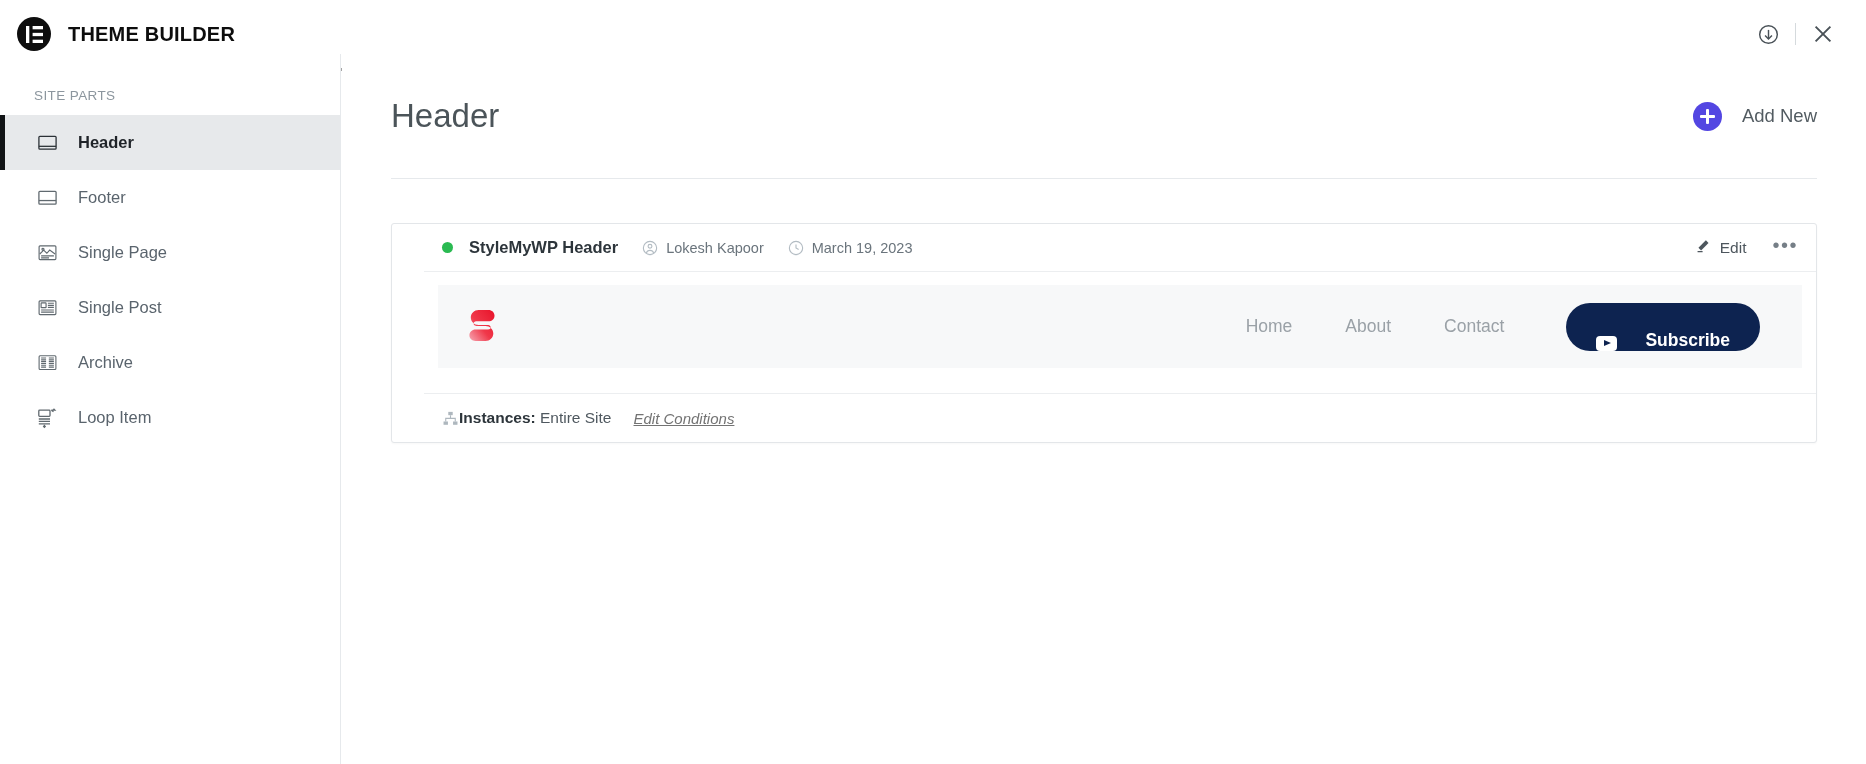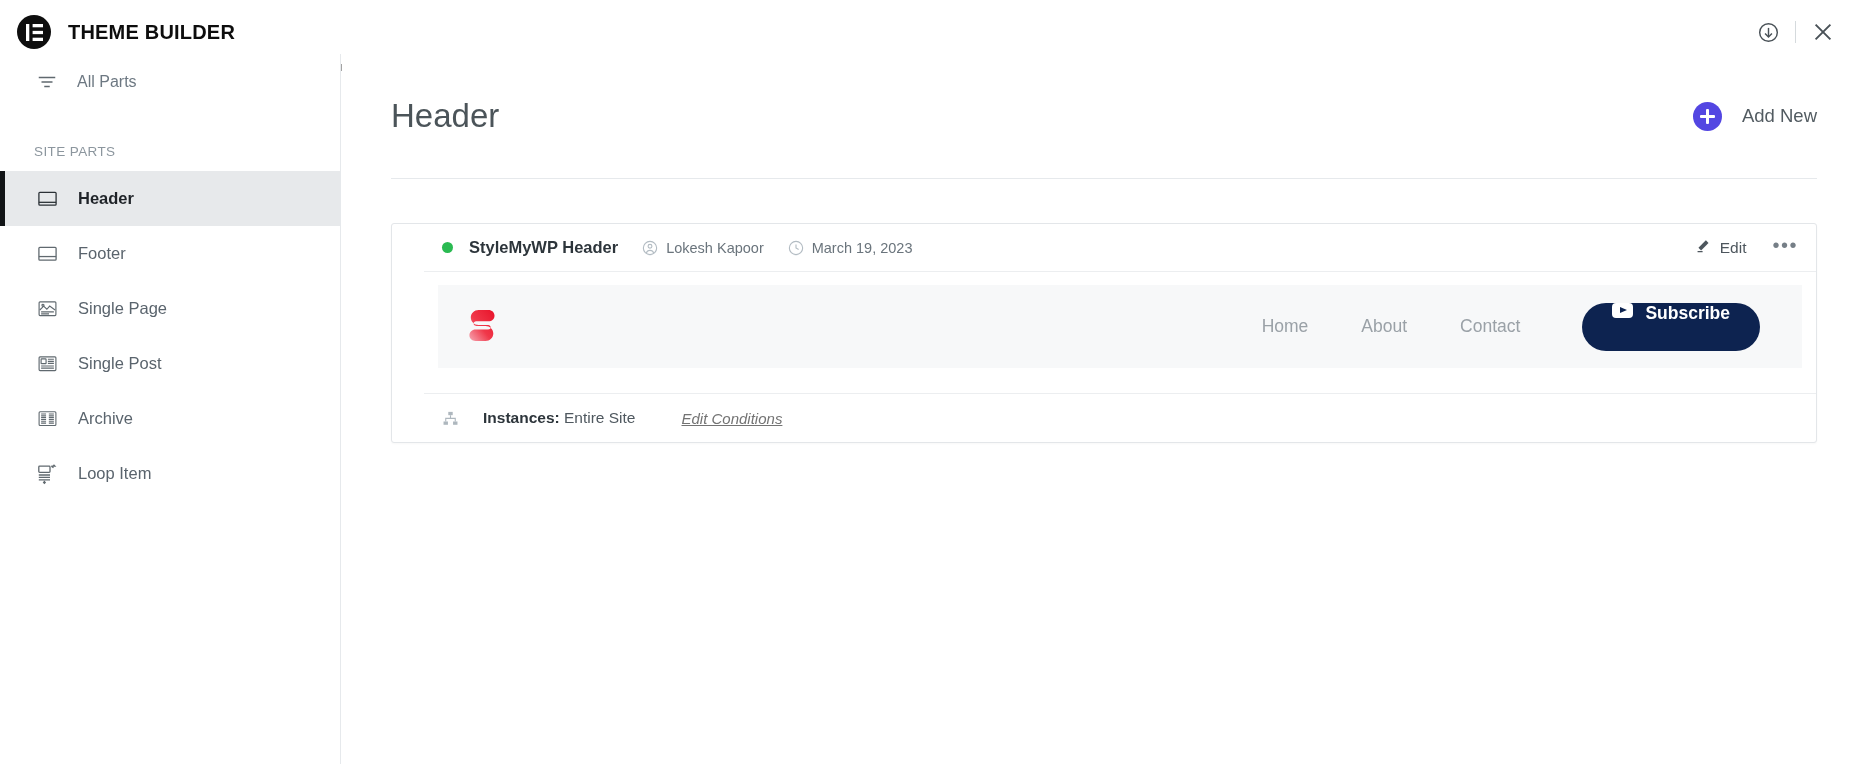--- a/index.html
+++ b/index.html
@@ -12,21 +12,21 @@
     -webkit-font-smoothing: antialiased;
   }
 
   
   .topbar {
     position: absolute;
     top: 0; left: 0;
     width: 1866px;
     height: 71px;
     background: #ffffff;
-    border-bottom: 7px solid #a3a3a3;
+    border-bottom: 3px solid #a3a3a3;
     display: flex;
     align-items: center;
   }
   .brand {
     display: flex;
     align-items: center;
     gap: 17px;
     padding-left: 17px;
   }
   .brand-logo {
@@ -256,22 +256,22 @@
     color: #9aa1a7;
     cursor: pointer;
   }
   .subscribe {
     margin-left: 62px;
     height: 48px;
     border-radius: 26px;
     background: #0d2350;
     color: #ffffff;
     display: flex;
-    align-items: flex-start;
-    gap: 12px;
+    align-items: flex-end;
+    gap: 28px;
     padding: 0 30px;
     font-size: 17.5px;
     font-weight: bold;
     cursor: pointer;
   }
   .yt-ico {
     width: 21px; height: 15px;
     background: #ffffff;
     border-radius: 4px;
     position: relative;
@@ -286,21 +286,21 @@
     border-bottom: 3.6px solid transparent;
   }
 
   
   .card-foot {
     border-top: 1px solid #eceef0;
     height: 49px;
     display: flex;
     align-items: center;
     padding: 0 14px 0 18px;
-    gap: 24px;
+    gap: 0;
   }
   .foot-ico { color: #aeb7be; display: flex; align-items: center; }
   .foot-text {
     font-size: 15.5px;
     color: #4f585f;
   }
   .foot-text b { color: #2d353b; }
   .edit-cond {
     margin-left: 22px;
     font-size: 15px;
@@ -338,28 +338,20 @@
     <div class="topbar-btn">
       <svg width="24" height="24" viewBox="0 0 24 24" fill="none" stroke="currentColor" stroke-width="1.9">
         <path d="M4.6 4.6l14.8 14.8M19.4 4.6L4.6 19.4"></path>
       </svg>
     </div>
   </div>
 </div>
 
 <div class="sidebar">
 
-  <div class="allparts">
-    <span class="nav-ico">
-      <svg width="22" height="22" viewBox="0 0 24 24" stroke="currentColor" stroke-width="1.7" fill="none">
-        <path d="M3 7h18M6 12h12M9 17h6"></path>
-      </svg>
-    </span>
-    <span class="allparts-label">All Parts</span>
-  </div>
 
   <div class="section-label">SITE PARTS</div>
 
   <div class="nav-item active">
     <span class="nav-ico">
       <svg width="21" height="21" viewBox="0 0 22 22" fill="none" stroke="currentColor" stroke-width="1.35">
         <rect x="2" y="4.5" width="18" height="13.5" rx="1"></rect>
         <path d="M2 15h18"></path>
       </svg>
     </span>

